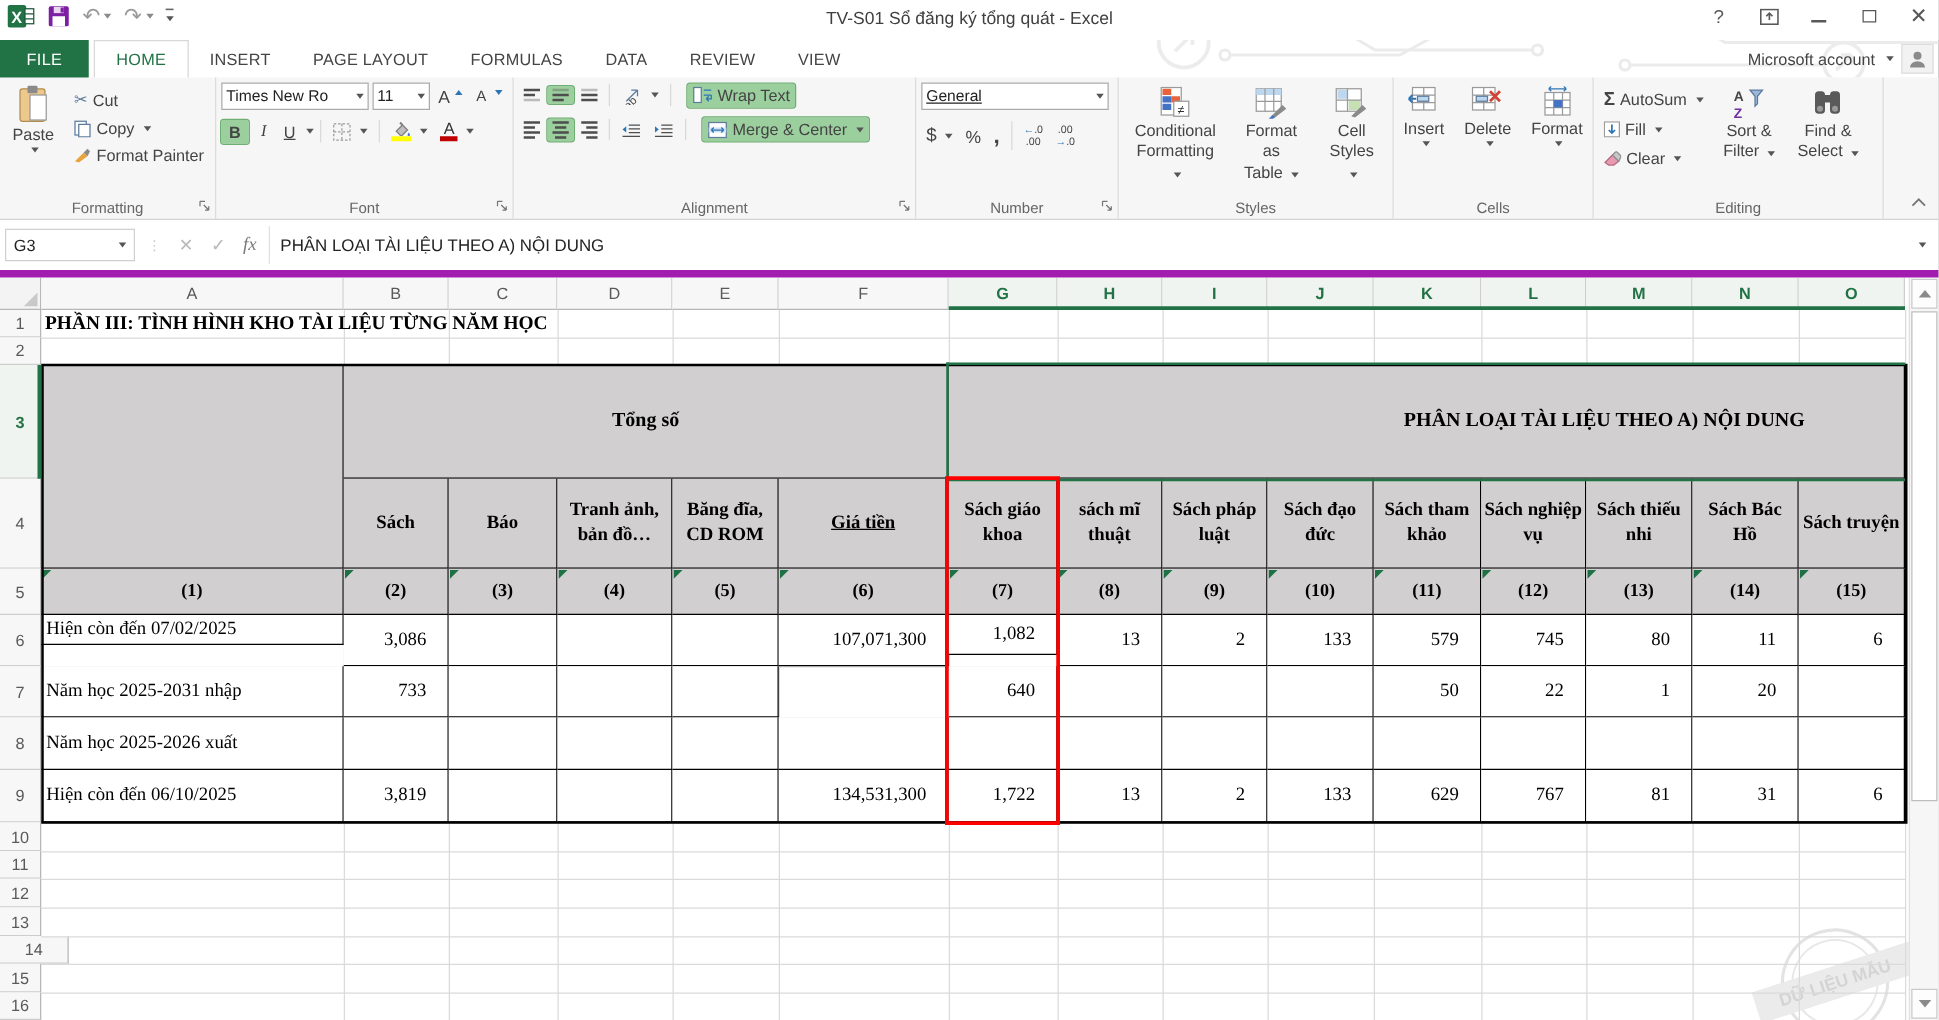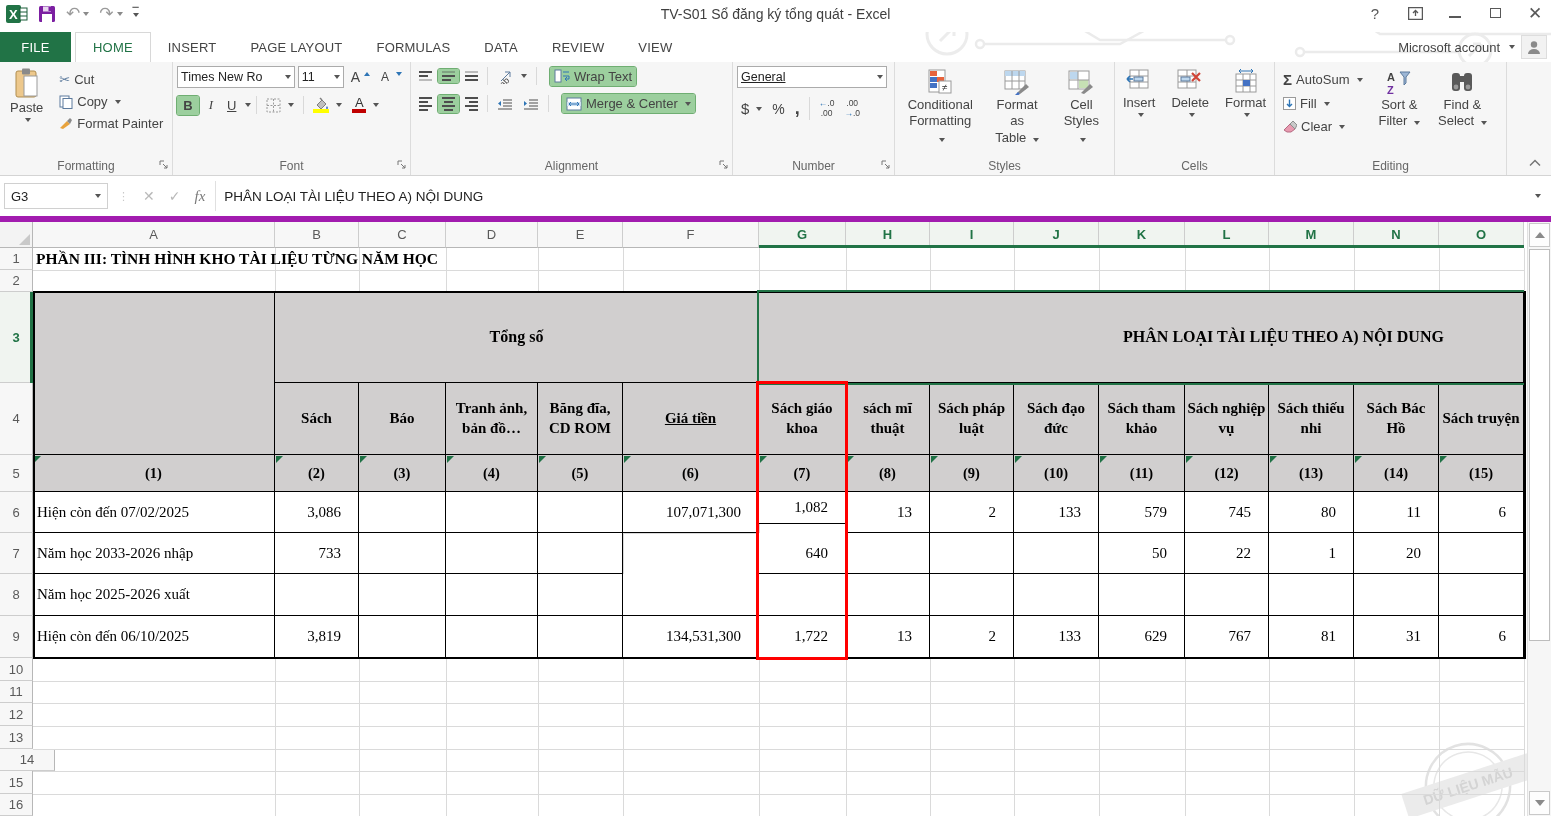--- a/index.html
+++ b/index.html
@@ -630,36 +630,36 @@
       <div class="tcell hcell hidx" style="left: 623px; top: 233px; width: 136px; height: 37px; position: absolute;">(6)<i class="tri"></i></div>
       <div class="tcell hcell hidx" style="left: 759px; top: 233px; width: 87px; height: 37px; position: absolute;">(7)<i class="tri"></i></div>
       <div class="tcell hcell hidx" style="left: 846px; top: 233px; width: 84px; height: 37px; position: absolute;">(8)<i class="tri"></i></div>
       <div class="tcell hcell hidx" style="left: 930px; top: 233px; width: 84px; height: 37px; position: absolute;">(9)<i class="tri"></i></div>
       <div class="tcell hcell hidx" style="left: 1014px; top: 233px; width: 85px; height: 37px; position: absolute;">(10)<i class="tri"></i></div>
       <div class="tcell hcell hidx" style="left: 1099px; top: 233px; width: 86px; height: 37px; position: absolute;">(11)<i class="tri"></i></div>
       <div class="tcell hcell hidx" style="left: 1185px; top: 233px; width: 84px; height: 37px; position: absolute;">(12)<i class="tri"></i></div>
       <div class="tcell hcell hidx" style="left: 1269px; top: 233px; width: 85px; height: 37px; position: absolute;">(13)<i class="tri"></i></div>
       <div class="tcell hcell hidx" style="left: 1354px; top: 233px; width: 85px; height: 37px; position: absolute;">(14)<i class="tri"></i></div>
       <div class="tcell hcell hidx" style="left: 1439px; top: 233px; width: 85px; height: 37px; position: absolute;">(15)<i class="tri"></i></div>
-      <div class="tcell dcell dlab" style="left: 33px; top: 270px; width: 242px; height: 41px; position: absolute;">Hiện còn đến 07/02/2025</div>
+      <div class="tcell dcell dlab" style="left: 33px; top: 270px; width: 242px; height: 24px; position: absolute;">Hiện còn đến 07/02/2025</div>
       <div class="tcell dcell dnum" style="left: 275px; top: 270px; width: 84px; height: 41px; position: absolute;">3,086</div>
       <div class="tcell dcell dnum" style="left: 359px; top: 270px; width: 87px; height: 41px; position: absolute;"></div>
       <div class="tcell dcell dnum" style="left: 446px; top: 270px; width: 92px; height: 41px; position: absolute;"></div>
       <div class="tcell dcell dnum" style="left: 538px; top: 270px; width: 85px; height: 41px; position: absolute;"></div>
       <div class="tcell dcell dnum" style="left: 623px; top: 270px; width: 136px; height: 41px; position: absolute;">107,071,300</div>
       <div class="tcell dcell dnum" style="left: 759px; top: 270px; width: 87px; height: 32px; position: absolute;">1,082</div>
       <div class="tcell dcell dnum" style="left: 846px; top: 270px; width: 84px; height: 41px; position: absolute;">13</div>
       <div class="tcell dcell dnum" style="left: 930px; top: 270px; width: 84px; height: 41px; position: absolute;">2</div>
       <div class="tcell dcell dnum" style="left: 1014px; top: 270px; width: 85px; height: 41px; position: absolute;">133</div>
       <div class="tcell dcell dnum" style="left: 1099px; top: 270px; width: 86px; height: 41px; position: absolute;">579</div>
       <div class="tcell dcell dnum" style="left: 1185px; top: 270px; width: 84px; height: 41px; position: absolute;">745</div>
       <div class="tcell dcell dnum" style="left: 1269px; top: 270px; width: 85px; height: 41px; position: absolute;">80</div>
       <div class="tcell dcell dnum" style="left: 1354px; top: 270px; width: 85px; height: 41px; position: absolute;">11</div>
       <div class="tcell dcell dnum" style="left: 1439px; top: 270px; width: 85px; height: 41px; position: absolute;">6</div>
-      <div class="tcell dcell dlab" style="left: 33px; top: 311px; width: 242px; height: 41px; position: absolute;">Năm học 2033-2026 nhập</div>
+      <div class="tcell dcell dlab" style="left: 33px; top: 311px; width: 242px; height: 41px; position: absolute;">Năm học 2025-2031 nhập</div>
       <div class="tcell dcell dnum" style="left: 275px; top: 311px; width: 84px; height: 41px; position: absolute;">733</div>
       <div class="tcell dcell dnum" style="left: 359px; top: 311px; width: 87px; height: 41px; position: absolute;"></div>
       <div class="tcell dcell dnum" style="left: 446px; top: 311px; width: 92px; height: 41px; position: absolute;"></div>
       <div class="tcell dcell dnum" style="left: 538px; top: 311px; width: 85px; height: 41px; position: absolute;"></div>
       <div class="tcell dcell dnum" style="left: 759px; top: 311px; width: 87px; height: 41px; position: absolute;">640</div>
       <div class="tcell dcell dnum" style="left: 846px; top: 311px; width: 84px; height: 41px; position: absolute;"></div>
       <div class="tcell dcell dnum" style="left: 930px; top: 311px; width: 84px; height: 41px; position: absolute;"></div>
       <div class="tcell dcell dnum" style="left: 1014px; top: 311px; width: 85px; height: 41px; position: absolute;"></div>
       <div class="tcell dcell dnum" style="left: 1099px; top: 311px; width: 86px; height: 41px; position: absolute;">50</div>
       <div class="tcell dcell dnum" style="left: 1185px; top: 311px; width: 84px; height: 41px; position: absolute;">22</div>

